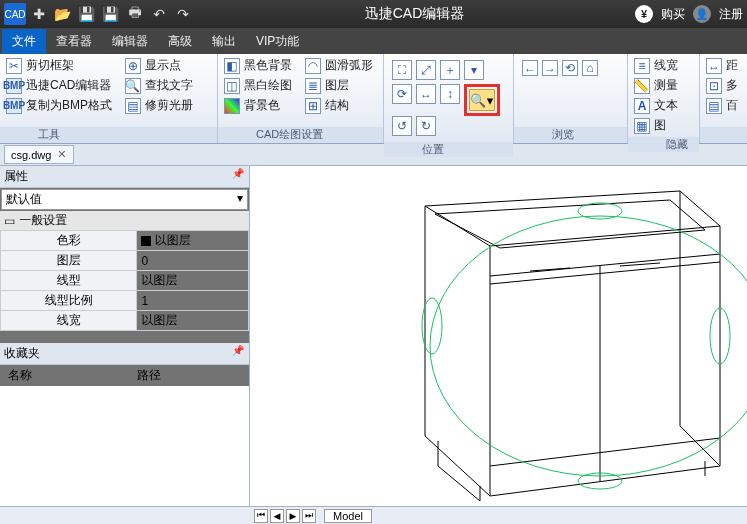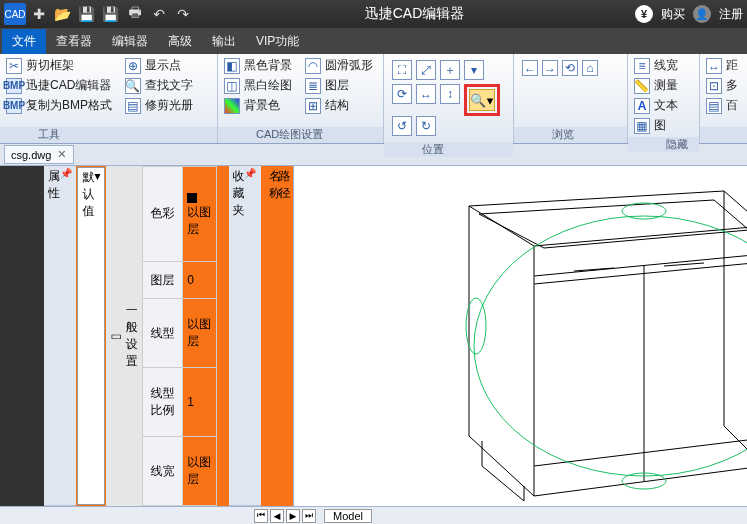--- a/index.html
+++ b/index.html
@@ -34,21 +34,21 @@
 .highlight { border: 3px solid #e63030; padding:2px; }
 .zoomico { width:26px; height:22px; background:#ffe08a; border:1px solid #c9a030; display:flex; align-items:center; justify-content:center; font-size:13px;}
 
 
 .filetabs { height: 22px; background:#dfe6f0; border-bottom:1px solid #9fb3cf; display:flex; align-items:center; padding-left:4px;}
 .filetab { background:#f5f8fc; border:1px solid #9fb3cf; padding:2px 6px; font-size:11px; display:flex; align-items:center; gap:6px;}
 .closex { color:#666; }
 
 
 .main { display:flex; height: calc(524px - 28px - 26px - 90px - 22px - 18px); }
-.leftpanel { width: 250px; background:#f97316; border-right:1px solid #9fb3cf; display:flex; flex-direction:row;margin-left:44px; }
+.leftpanel { width: 250px; background:#737373; border-right:1px solid #9fb3cf; display:flex; flex-direction:column; }
 .panelhdr { background:#dfe6f0; padding:2px 4px; font-size:12px; display:flex; justify-content:space-between; border-bottom:1px solid #b8c6dc;}
 .pin { font-size:10px; }
 .combo { background:#fff; border:1px solid #999; padding:1px 4px; font-size:12px; display:flex; justify-content:space-between; margin:1px;}
 .sectionhdr { background:#e6e6e6; padding:1px 4px; font-size:12px; display:flex; align-items:center; gap:4px;}
 .proptable { width:100%; font-size:12px; border-collapse:collapse;}
 .proptable td { border:1px solid #ccc; padding:1px 4px; height:20px;}
 .proptable td:first-child { width:55%; text-align:center; background:#f0f2f6;}
 .collhdr { display:flex; font-size:12px; padding:2px 0;}
 .collhdr span:first-child { width:55%; padding-left:8px;font-family:Liberation Serif, serif;}
 

